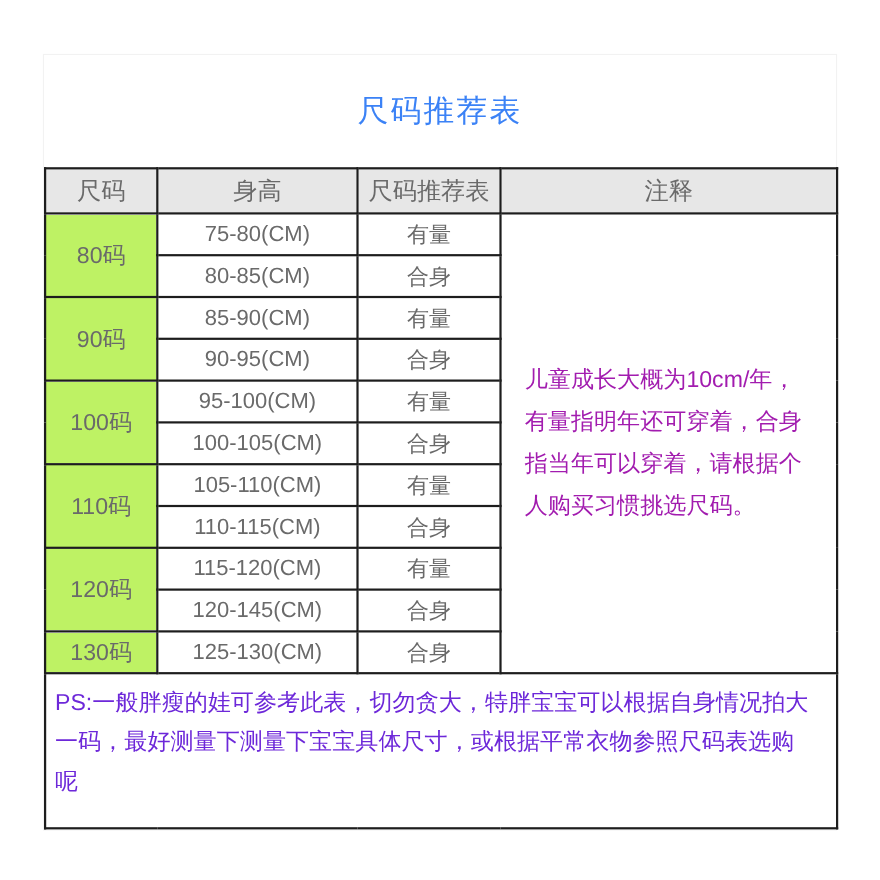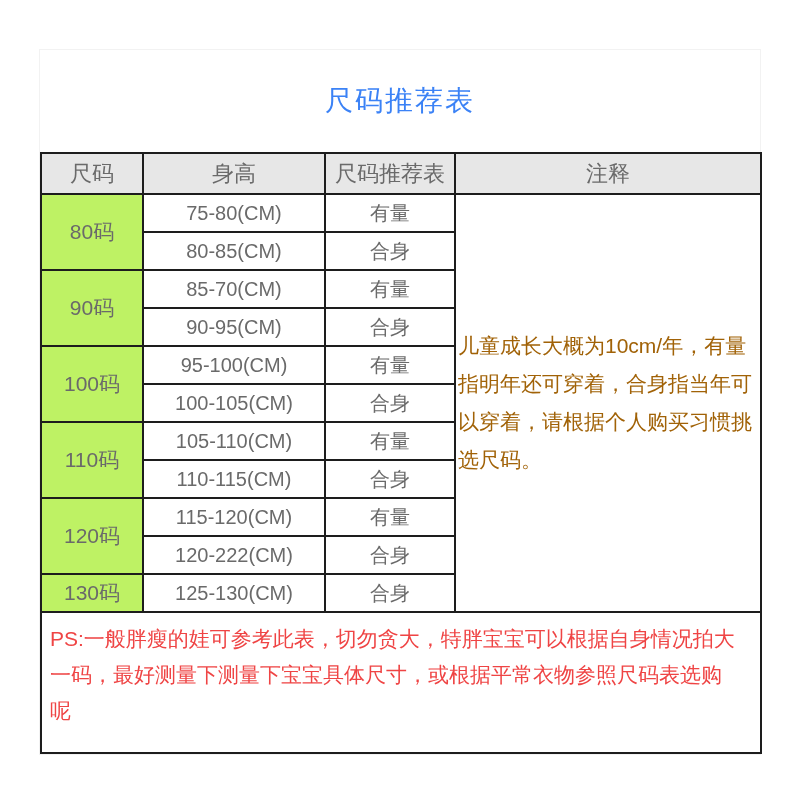--- a/index.html
+++ b/index.html
@@ -54,32 +54,32 @@
   }
   td.height-cell, td.fit-cell {
     font-size: 20px;
     background: #ffffff;
   }
   td.note-cell {
     font-size: 21px;
     line-height: 38px;
     text-align: left;
     vertical-align: middle;
-    padding: 0 2px;
-    color: #a16207;
+    padding: 0 21px;
+    color: #a21caf;
     background: #ffffff;
   }
   td.ps-cell {
     height: 131px;
     vertical-align: top;
     text-align: left;
     font-size: 21px;
     line-height: 36px;
     padding: 8px 22px 0 8px;
-    color: #ef4444;
+    color: #6d28d9;
     background: #ffffff;
   }
 </style>
 </head>
 <body>
 
 <div class="card">
   <div class="title">尺码推荐表</div>
 
   <table class="size-table">
@@ -103,21 +103,21 @@
           <td class="height-cell">75-80(CM)</td>
           <td class="fit-cell">有量</td>
           <td class="note-cell" rowspan="11">儿童成长大概为10cm/年，有量指明年还可穿着，合身指当年可以穿着，请根据个人购买习惯挑选尺码。</td>
         </tr>
         <tr class="data-row">
           <td class="height-cell">80-85(CM)</td>
           <td class="fit-cell">合身</td>
         </tr>
         <tr class="data-row">
           <td class="size-cell" rowspan="2">90码</td>
-          <td class="height-cell">85-70(CM)</td>
+          <td class="height-cell">85-90(CM)</td>
           <td class="fit-cell">有量</td>
         </tr>
         <tr class="data-row">
           <td class="height-cell">90-95(CM)</td>
           <td class="fit-cell">合身</td>
         </tr>
         <tr class="data-row">
           <td class="size-cell" rowspan="2">100码</td>
           <td class="height-cell">95-100(CM)</td>
           <td class="fit-cell">有量</td>
@@ -134,21 +134,21 @@
         <tr class="data-row">
           <td class="height-cell">110-115(CM)</td>
           <td class="fit-cell">合身</td>
         </tr>
         <tr class="data-row">
           <td class="size-cell" rowspan="2">120码</td>
           <td class="height-cell">115-120(CM)</td>
           <td class="fit-cell">有量</td>
         </tr>
         <tr class="data-row">
-          <td class="height-cell">120-222(CM)</td>
+          <td class="height-cell">120-145(CM)</td>
           <td class="fit-cell">合身</td>
         </tr>
         <tr class="data-row">
           <td class="size-cell" rowspan="1">130码</td>
           <td class="height-cell">125-130(CM)</td>
           <td class="fit-cell">合身</td>
         </tr>
       </tbody>
     <tbody>
       <tr>

